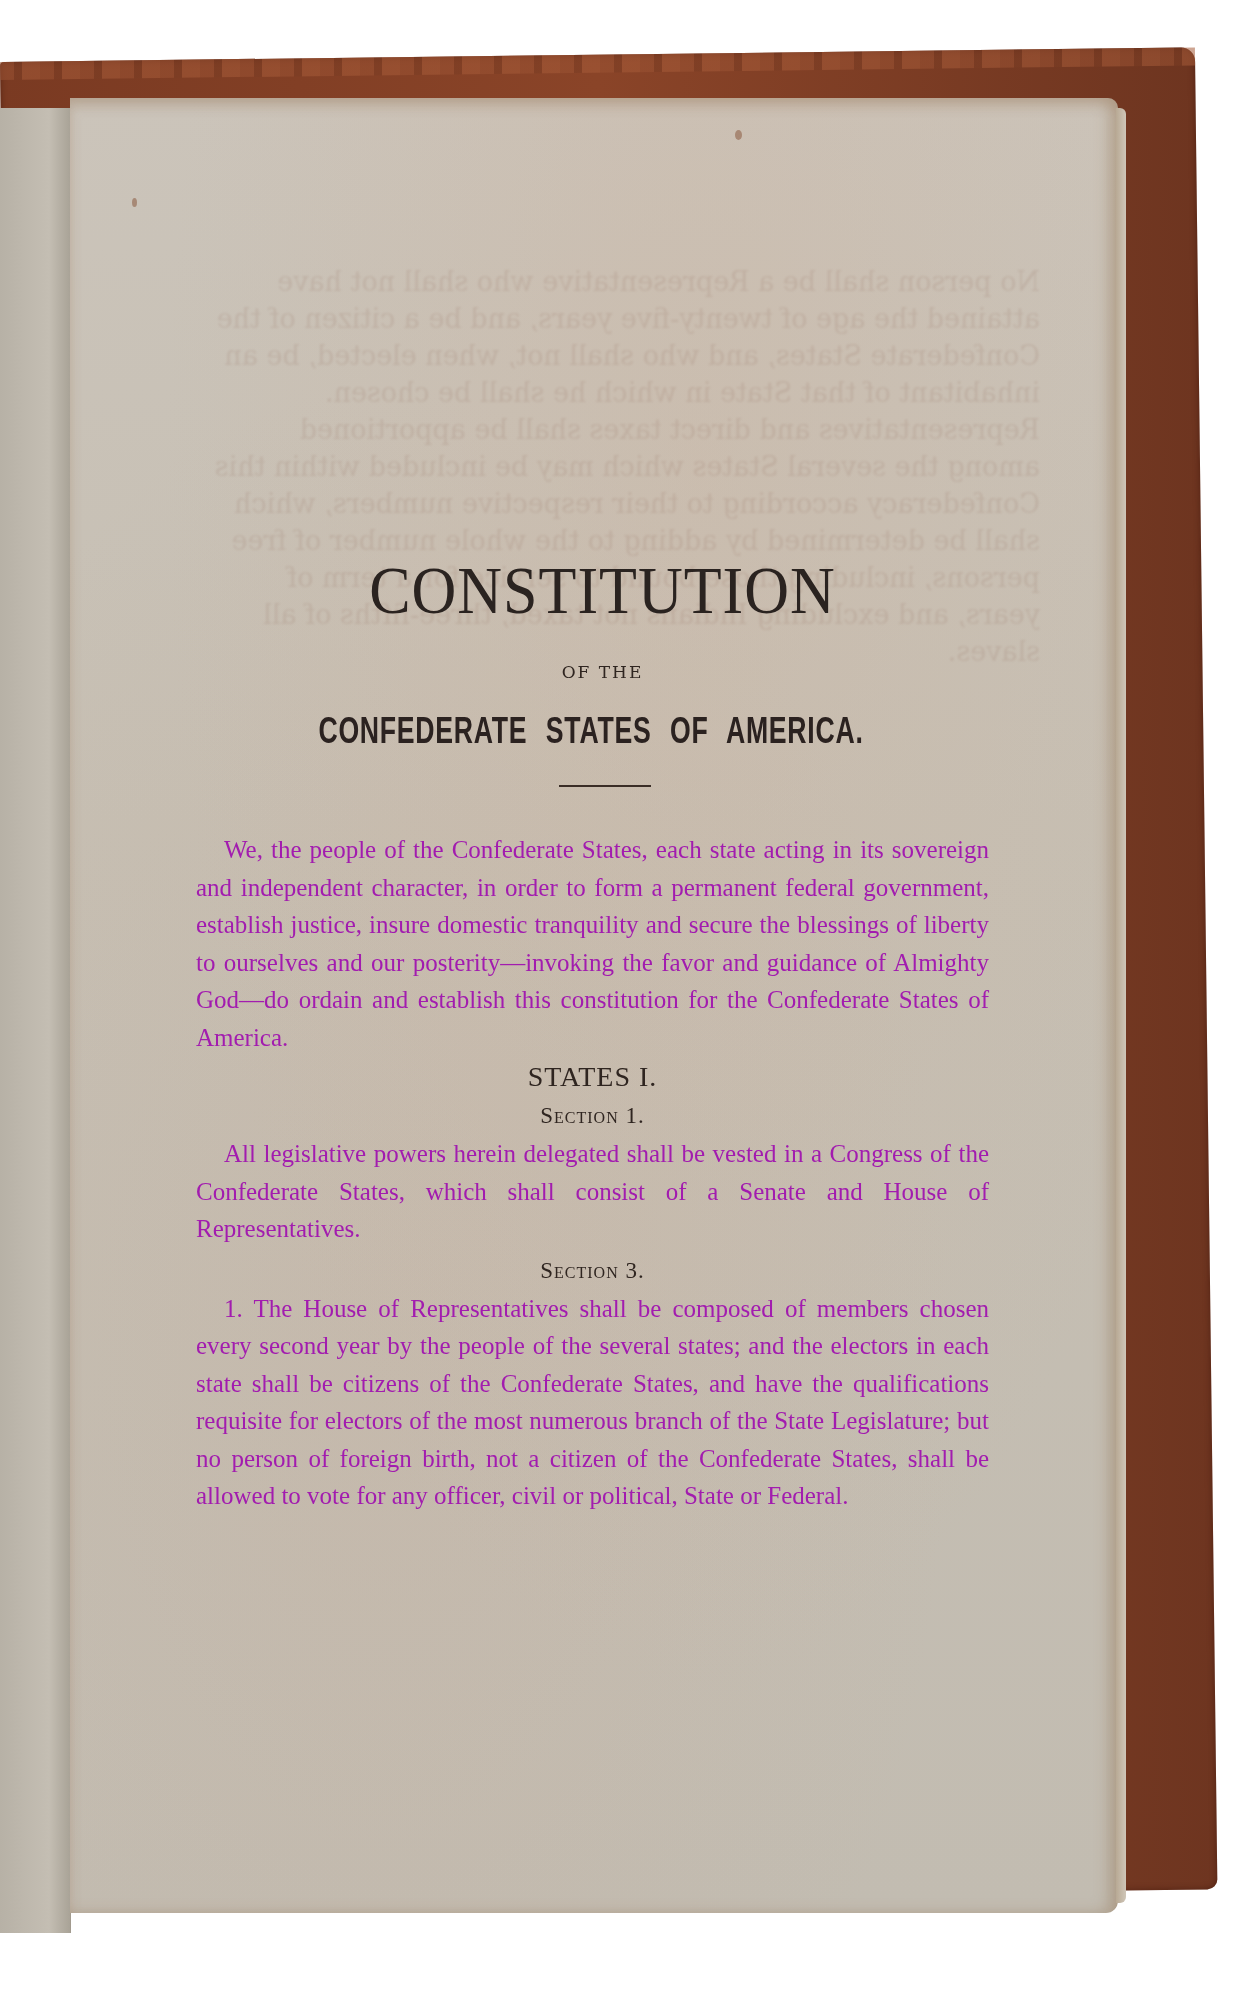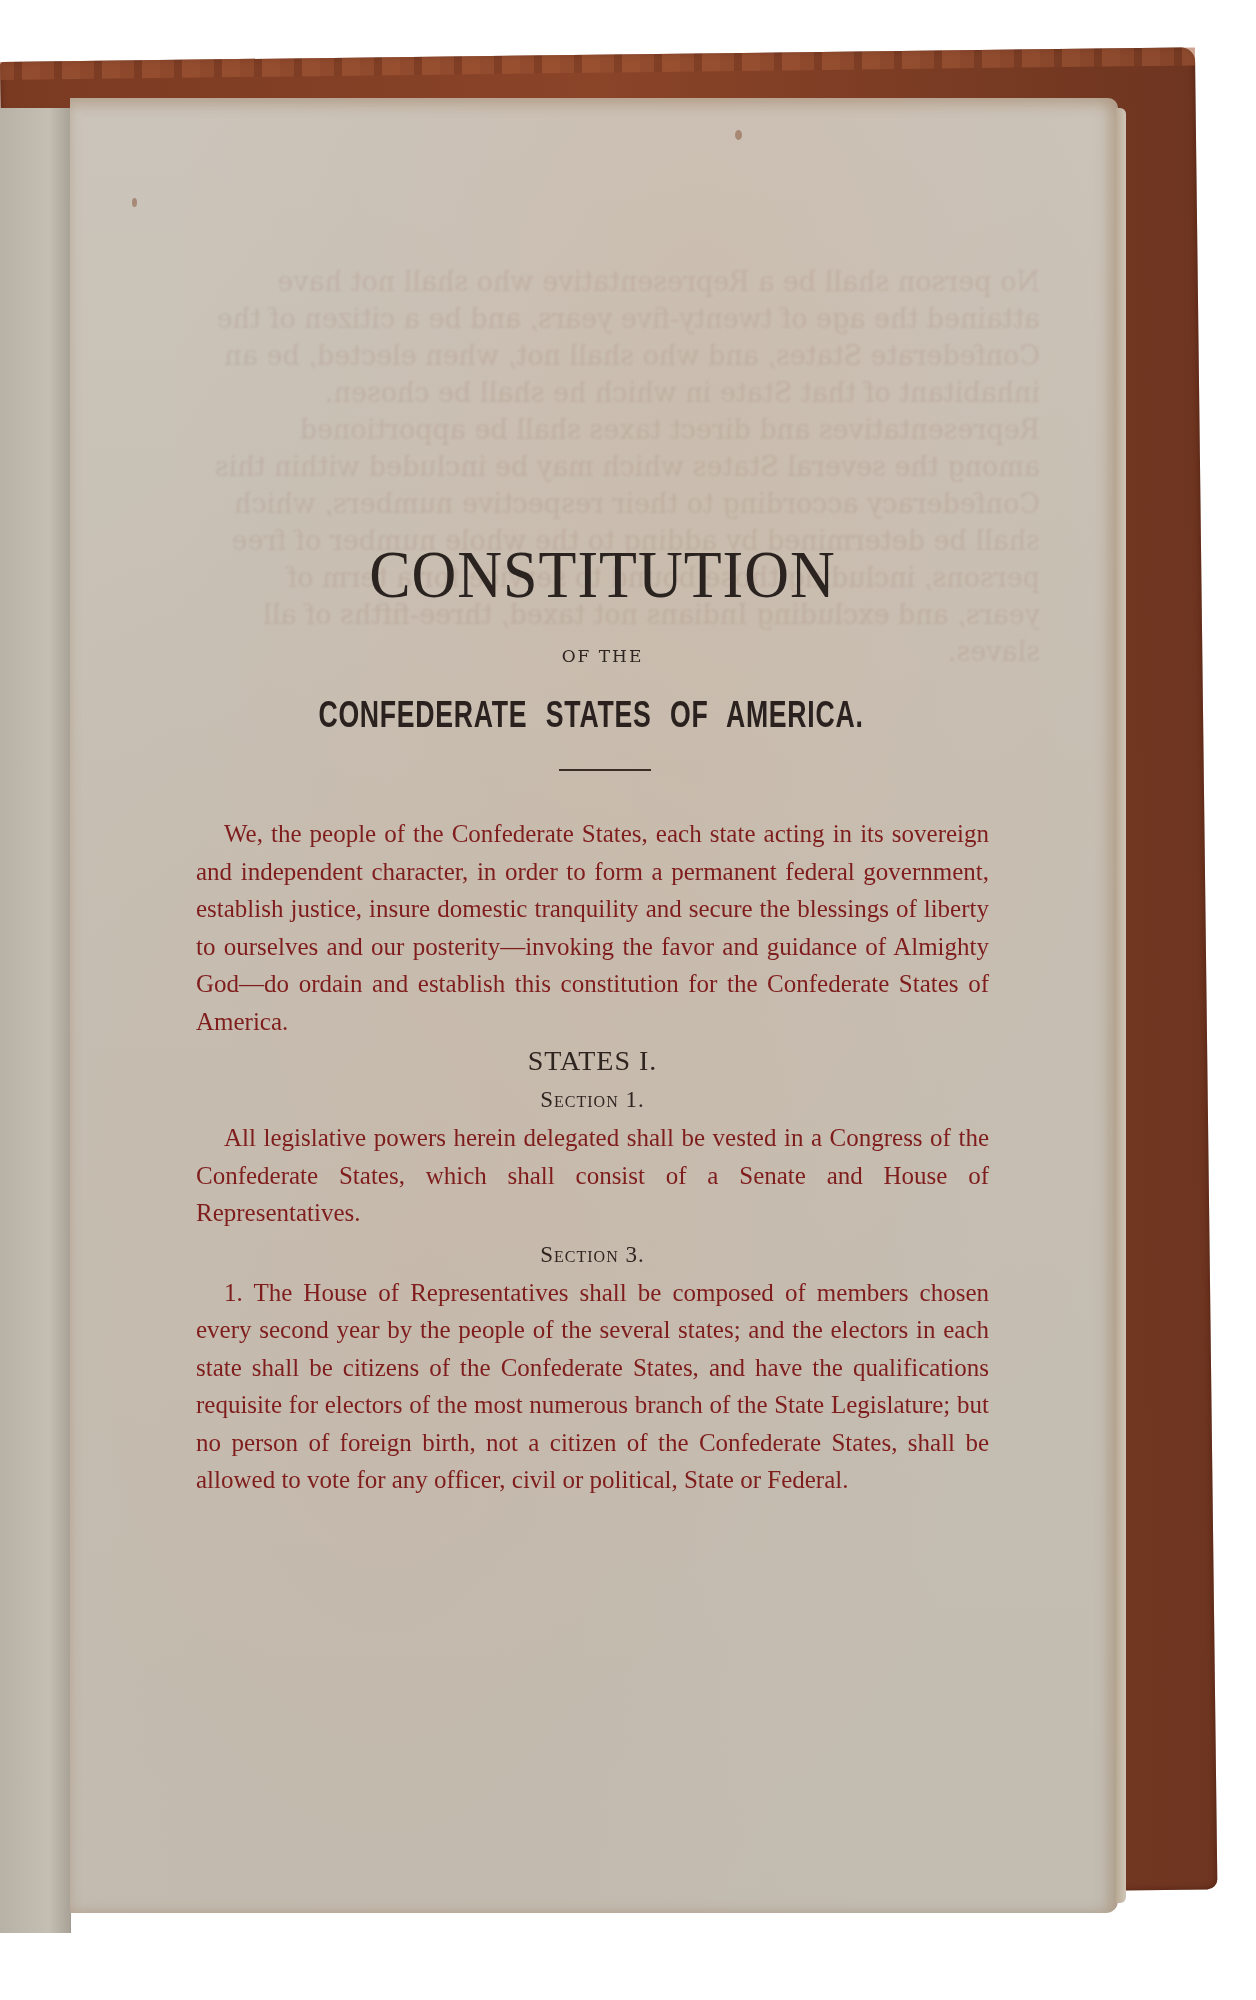--- a/index.html
+++ b/index.html
@@ -45,21 +45,21 @@
     position: absolute; right: -8px; top: 10px; width: 10px; height: 1795px;
     background: linear-gradient(90deg, #b8a994, #cfc6b8);
     border-radius: 0 6px 6px 0;
   }
   .bleed {
     position: absolute; left: 130px; top: 165px; width: 840px; height: 650px;
     opacity: .12; color: #7a4a3a; font-size: 27px; line-height: 37px;
     transform: scaleX(-1); filter: blur(1.2px); overflow: hidden;
   }
   .content {
-    position: absolute; left: 196px; top: 520px; width: 793px;
+    position: absolute; left: 196px; top: 536px; width: 793px;
     color: #2f2520;
   }
   .title {
     text-align: center; font-size: 62px; letter-spacing: 1px;
     font-family: "Liberation Serif", serif; color: #2a2320;
     margin: 14px 0 0 20px; line-height: 80px; transform: scaleY(1.08);
   }
   .subtitle {
     text-align: center; font-size: 17px; letter-spacing: 2px;
     margin: 27px 0 0 20px; line-height: 30px;
@@ -71,21 +71,21 @@
     margin: 18px 0 0 -180px; width: 1150px; line-height: 52px; color: #2b2220;
     word-spacing: 14px;
   }
   .rule {
     width: 92px; height: 2px; background: #3a2d26;
     margin: 28px auto 0 auto; position: relative; left: 12px;
   }
   .para {
     font-size: 25px; line-height: 37.5px; text-align: justify;
     text-align-last: left; margin: 0;
-    font-family: "Liberation Serif", serif; color: #7f1d1d;
+    font-family: "Liberation Serif", serif; color: #a21caf;
   }
   .preamble { margin-top: 44px; text-indent: 28px; }
   .article {
     text-align: center; font-size: 28px; line-height: 40px;
     font-family: "Liberation Serif", serif; letter-spacing: 1px; margin-top: 1px;
   }
   .section {
     text-align: center; font-size: 23px; line-height: 38px;
     font-family: "Liberation Serif", serif; font-variant: small-caps; letter-spacing: 1px;
   }

